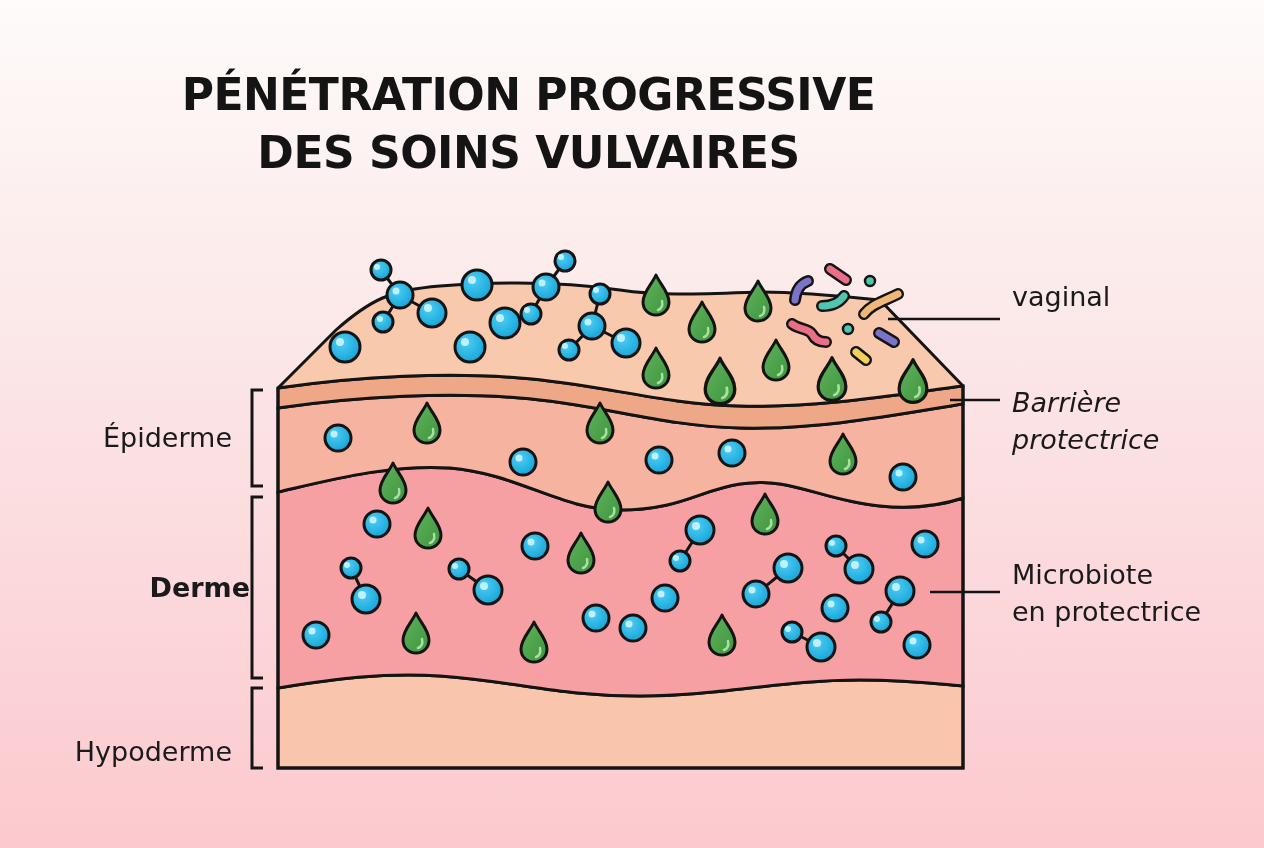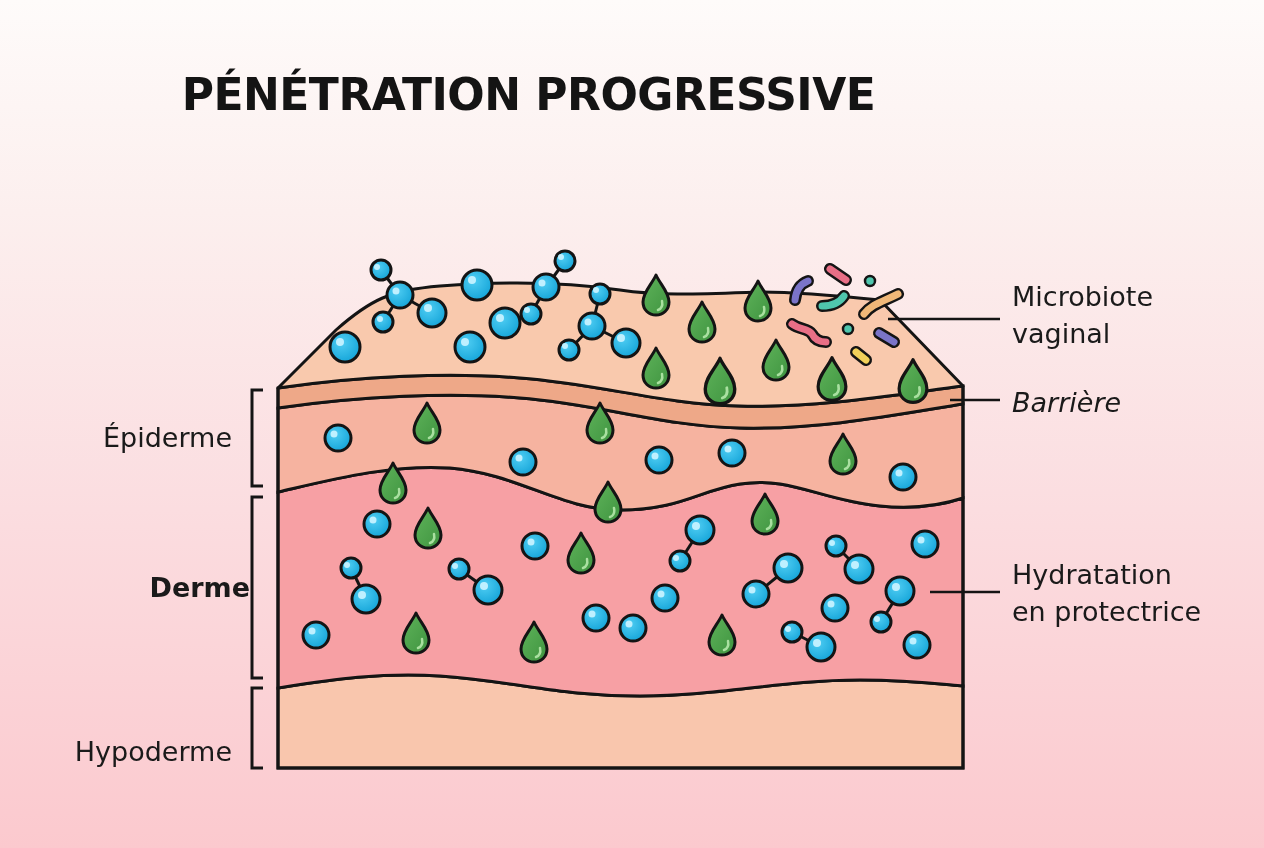--- a/index.html
+++ b/index.html
@@ -19,20 +19,21 @@
     position: absolute; font-family: "DejaVu Sans", sans-serif;
     font-size: 27px; color: #1a1a1a; line-height: 37px;
   }
   .label.left { text-align: right; }
 </style>
 </head>
 <body>
 
 <div class="title">
   <div>PÉNÉTRATION PROGRESSIVE</div>
+  <div>DES SOINS VULVAIRES</div>
 </div>
 
 <svg class="illus" width="1264" height="848" viewBox="0 0 1264 848" xmlns="http://www.w3.org/2000/svg">
   <defs>
     <radialGradient id="gBlue" cx="0.38" cy="0.35" r="0.7">
       <stop offset="0" stop-color="#4fcdf3"></stop>
       <stop offset="1" stop-color="#14a4d8"></stop>
     </radialGradient>
     <linearGradient id="gGreen" x1="0" y1="0" x2="1" y2="1">
       <stop offset="0" stop-color="#5fb35a"></stop>
@@ -233,22 +234,22 @@
     <path d="M856,352 L866,360" fill="none" stroke="#141414" stroke-width="12"></path>
     <path d="M856,352 L866,360" fill="none" stroke="#f2d15a" stroke-width="7"></path>
   </g>
 </svg>
 
 <div class="label left" style="left:40px; top:419px; width:192px;">Épiderme</div>
 <div class="label left" style="left:58px; top:569px; width:192px;font-weight:bold;">Derme</div>
 <div class="label left" style="left:20px; top:707px; width:212px;margin-top:26px;">Hypoderme</div>
 
 <div class="label" style="left:1012px; top:278px;">
-  <div>Microbiote</div>
   <div>vaginal</div>
 </div>
 <div class="label" style="left:1012px; top:384px;font-style:italic;">
   <div>Barrière</div>
+  <div>protectrice</div>
 </div>
 <div class="label" style="left:1012px; top:556px;">
-  <div>Hydratation</div>
+  <div>Microbiote</div>
   <div>en protectrice</div>
 </div>
 
 </body></html>

